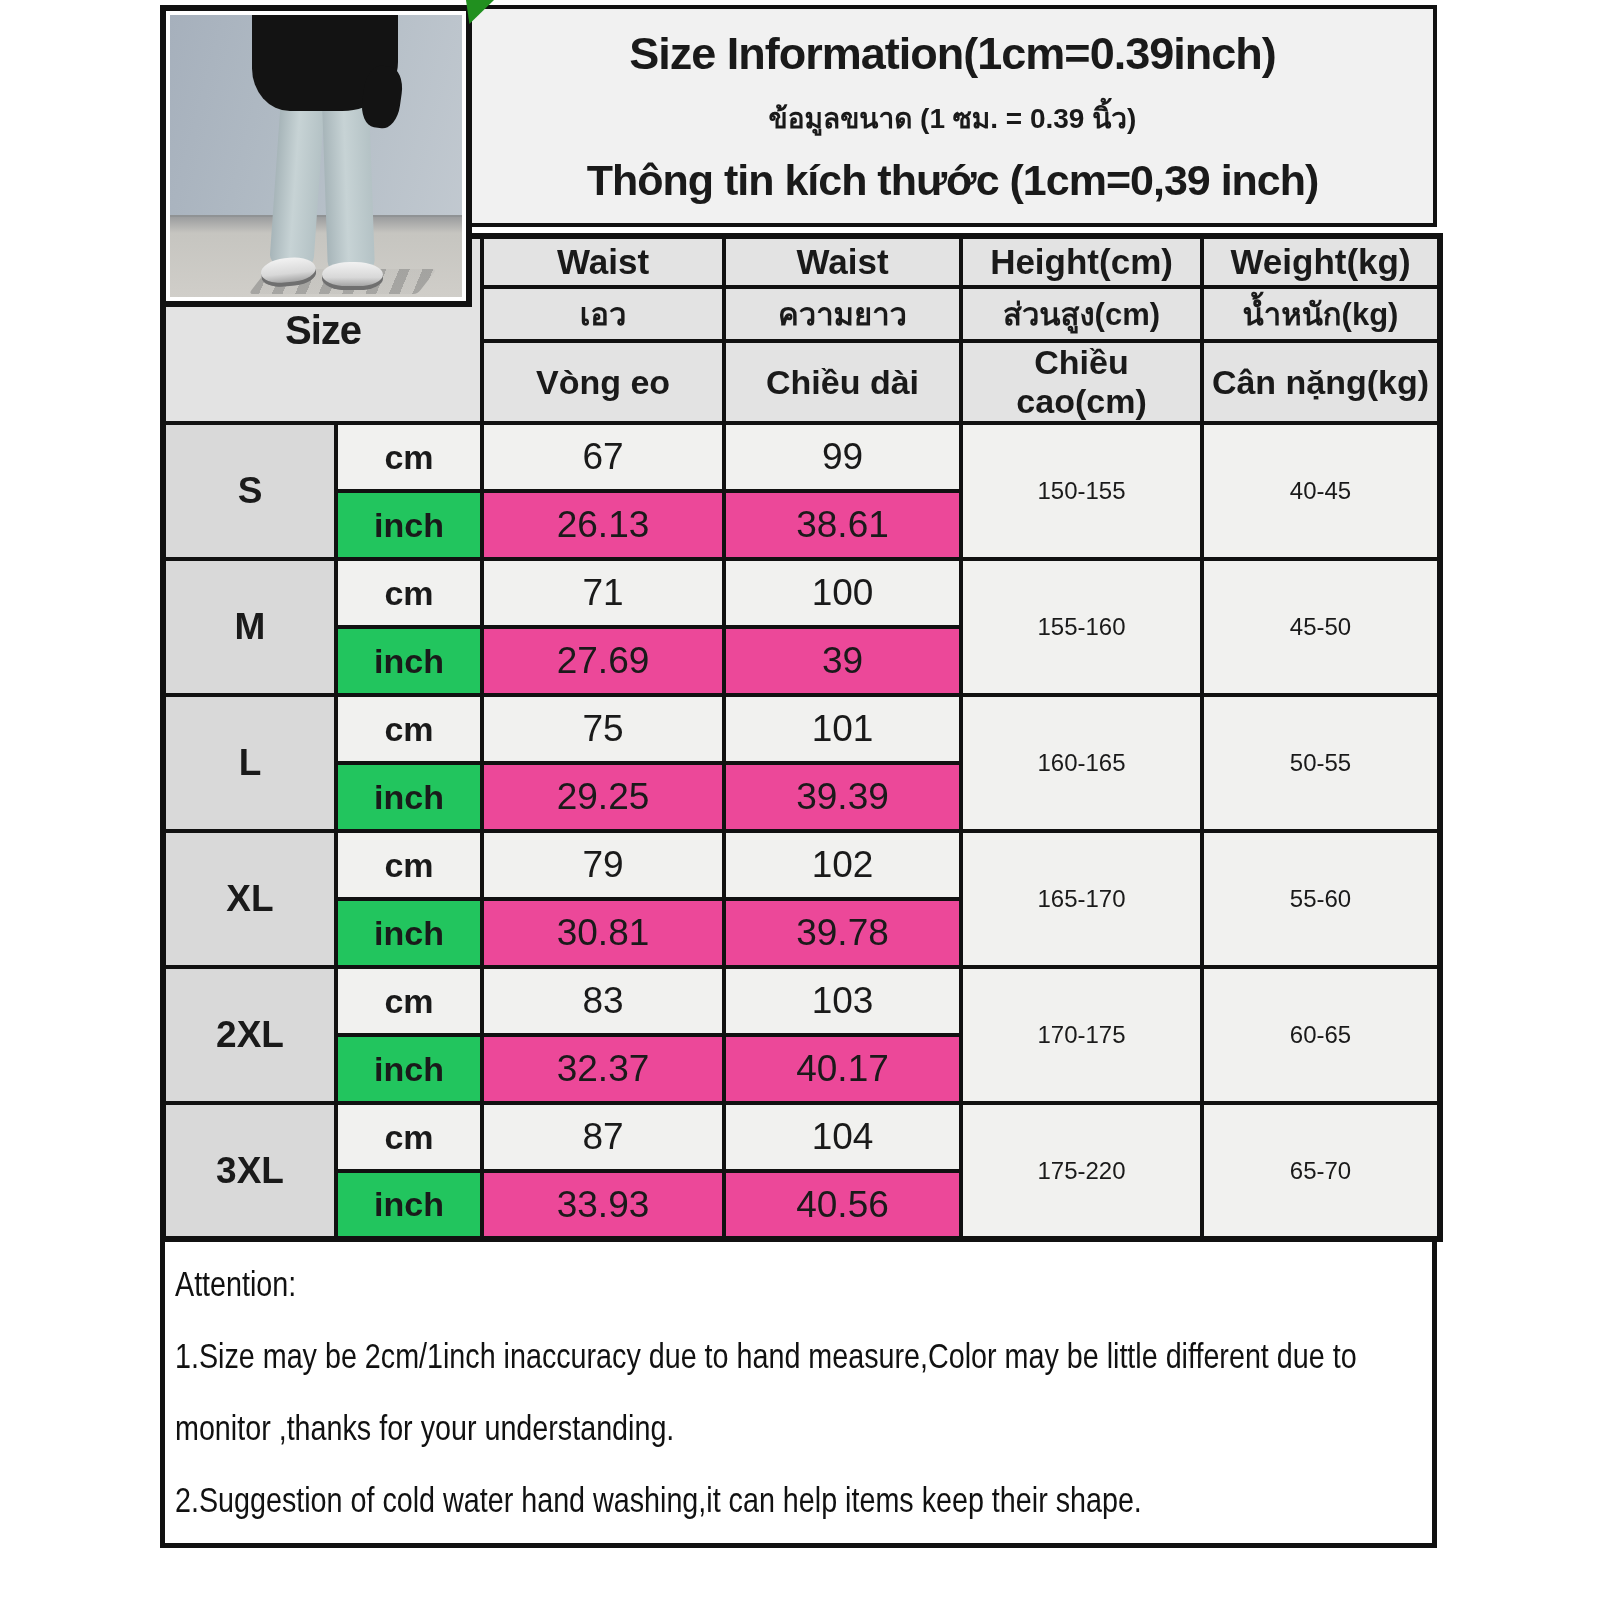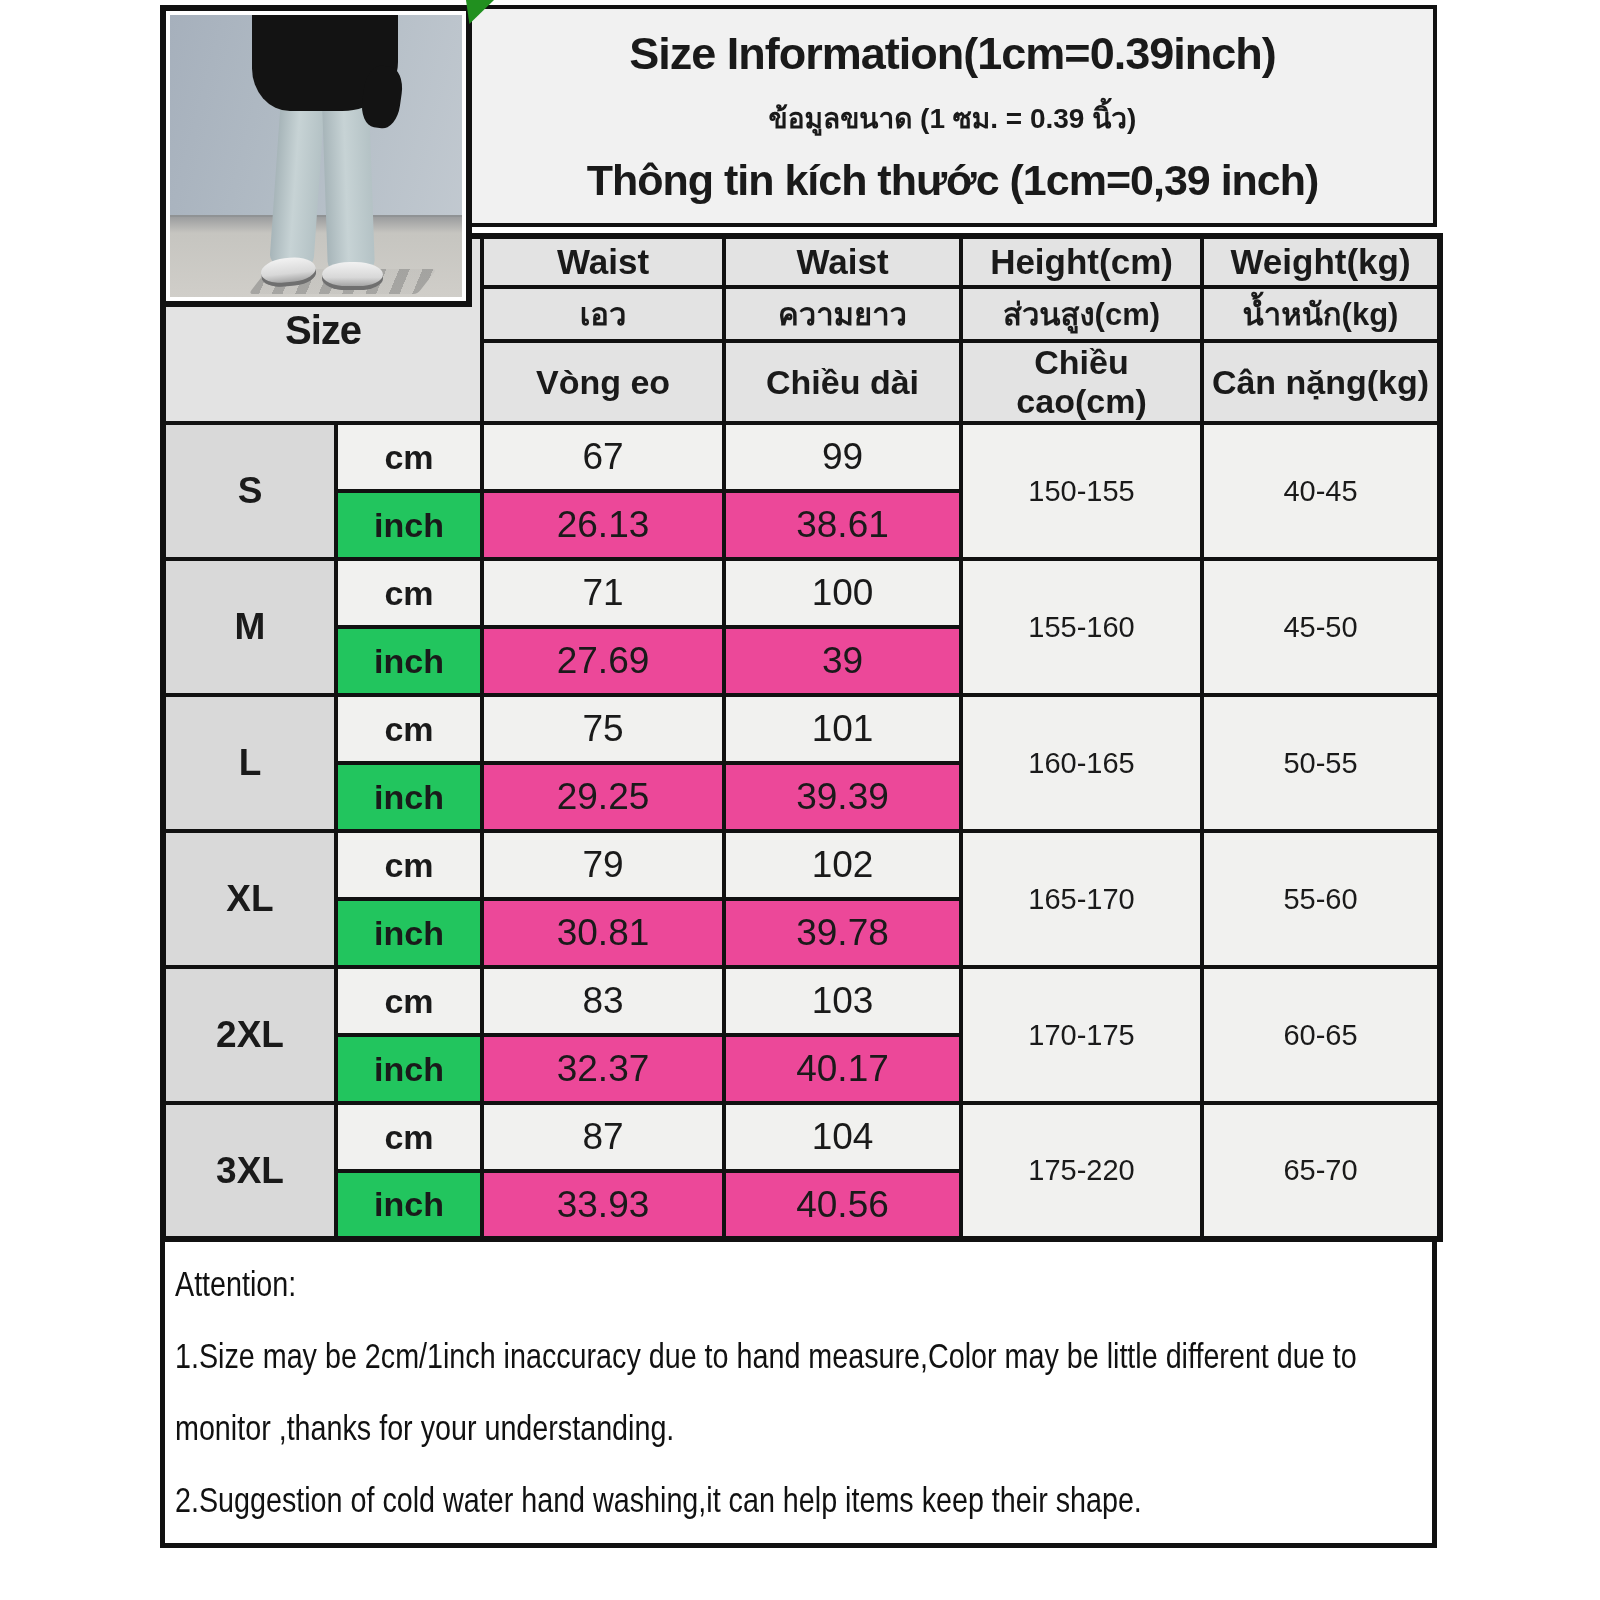--- a/index.html
+++ b/index.html
@@ -69,21 +69,21 @@
   th{background:var(--header_gray);}
   .size-head{font-size:40px;font-weight:bold;letter-spacing:-1px;}
   .h-en{font-size:35px;font-weight:bold;margin-top:17px;}
   .h-th{font-size:31px;font-weight:bold;}
   .h-vi{font-size:34px;font-weight:bold;}
   .c-size{background:var(--size_label_gray);font-size:37px;font-weight:bold;}
   .c-unit{font-size:34px;font-weight:bold;background:#22c55e;}
   .u-cm{background:var(--row_cm_gray);}
   .c-val{font-size:37px;font-weight:normal;background:#ec4899;}
   .v-cm{background:var(--row_cm_gray);}
-  .c-range{font-size:29px;font-weight:normal;background:var(--row_cm_gray);}
+  .c-range{font-size:24px;font-weight:normal;background:var(--row_cm_gray);}
 
   
   .attention{
     width:1277px;height:306px;border:5px solid var(--border);border-top:none;
     background:#ffffff;padding:6px 10px;overflow:hidden;
   }
   .att-text{transform:scaleX(0.82);transform-origin:0 0;width:122%;
     font-size:35px;line-height:72px;color:#111;}
 </style>
 </head>

